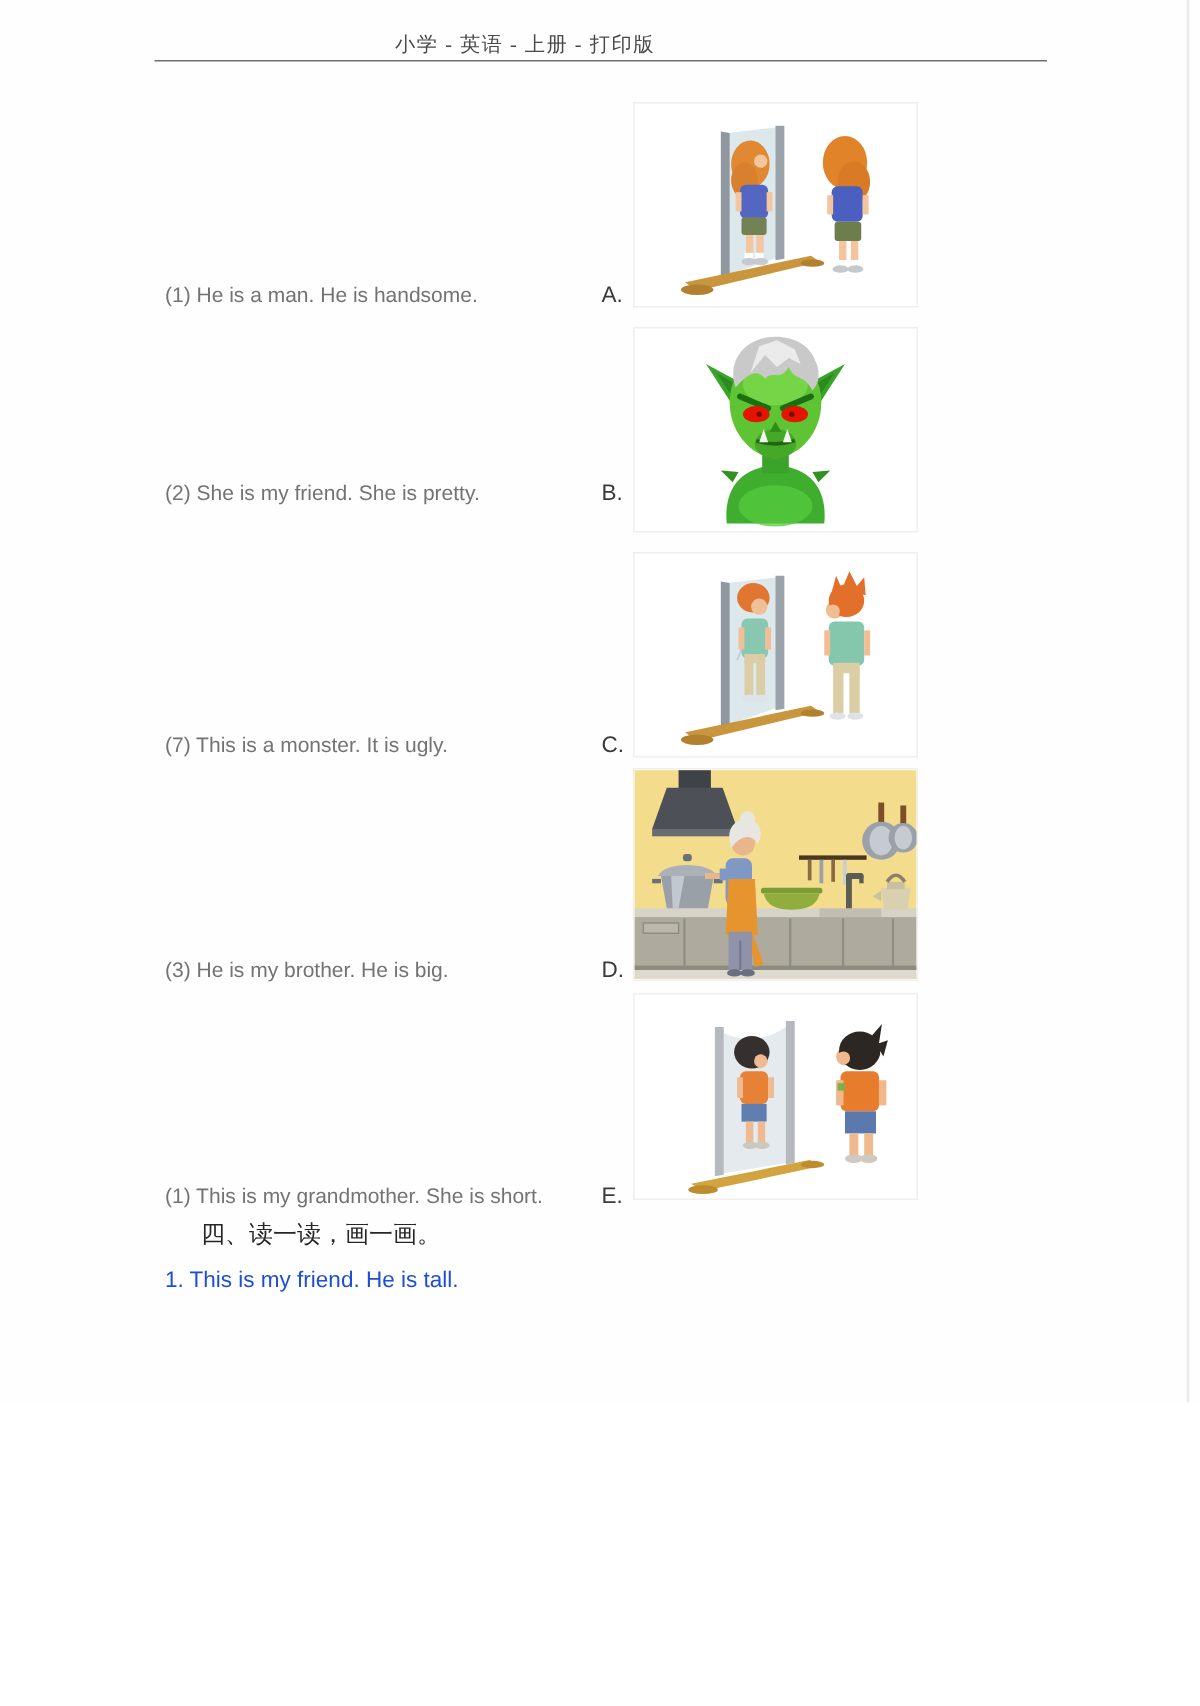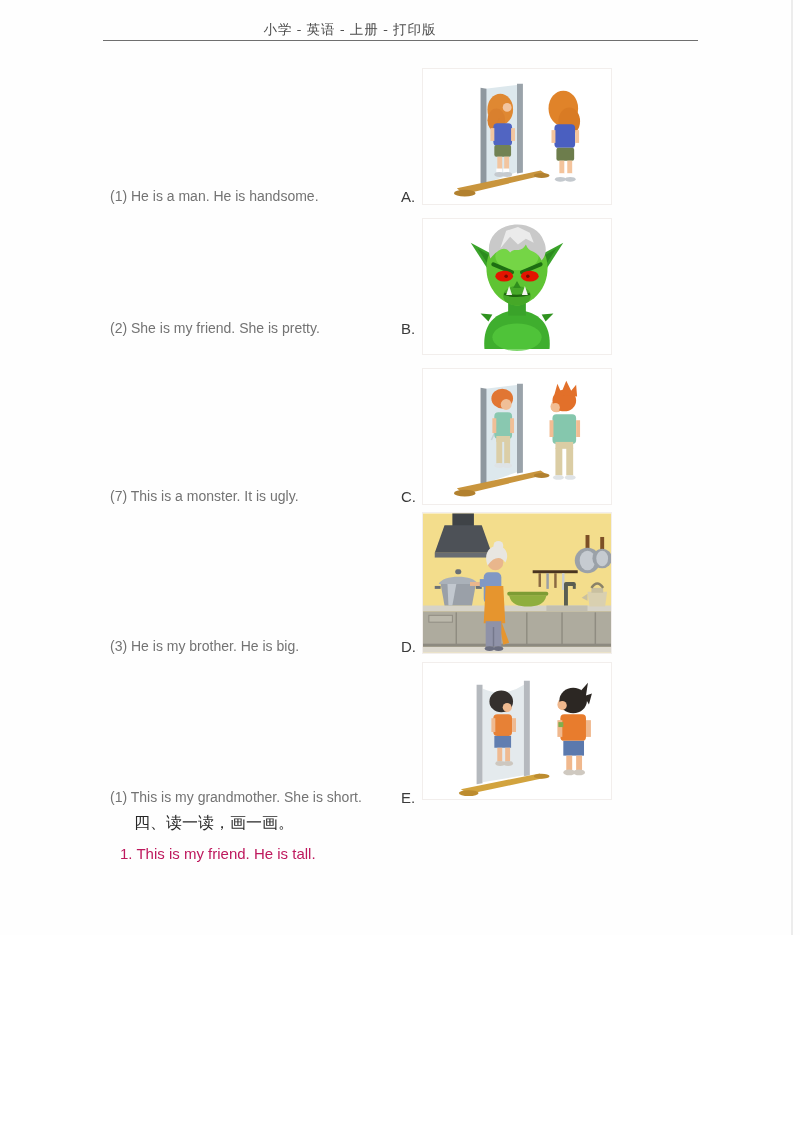--- a/index.html
+++ b/index.html
@@ -10,21 +10,21 @@
   .rule{position:absolute;top:40px;left:103px;width:595px;height:1px;background:#6f6f6f;}
   .item-text{position:absolute;left:110px;font-size:14px;color:#737373;white-space:nowrap;}
   .letter{position:absolute;left:401px;font-size:15px;color:#3a3a3a;}
   .t1{top:188px}.t2{top:320px}.t3{top:488px}.t4{top:638px}.t5{top:789px}
   .pic{position:absolute;left:422px;width:190px;background:#ffffff;border:1px solid #f2eeec;box-sizing:border-box;}
   .pic svg{display:block;width:100%;height:100%;}
   .pa{top:68px;height:137px}.pb{top:218px;height:137px}.pc{top:368px;height:137px}
   .pd{top:512px;height:142px}.pe{top:662px;height:138px}
   .sec-head{position:absolute;left:110px;top:813px;font-family:"Liberation Serif","DejaVu Serif",serif;
             font-size:16px;color:#262626;margin-left:24px;}
-  .sec-item{position:absolute;left:110px;top:845px;font-size:15px;color:#be185d;margin-left:10px;}
+  .sec-item{position:absolute;left:110px;top:845px;font-size:15px;color:#1d4ed8;}
   .watermark{position:absolute;left:358px;top:983px;font-size:72px;font-weight:bold;color:#ededed;
              font-family:"DejaVu Sans",sans-serif;letter-spacing:-3px;}
   .band{position:absolute;left:0;top:1112px;width:800px;height:11px;background:#ebebeb;}
   .edge{position:absolute;left:791px;top:0;width:2px;height:1137px;background:#ececec;}
 </style>
 </head>
 <body>
 
 <div class="page">
 

